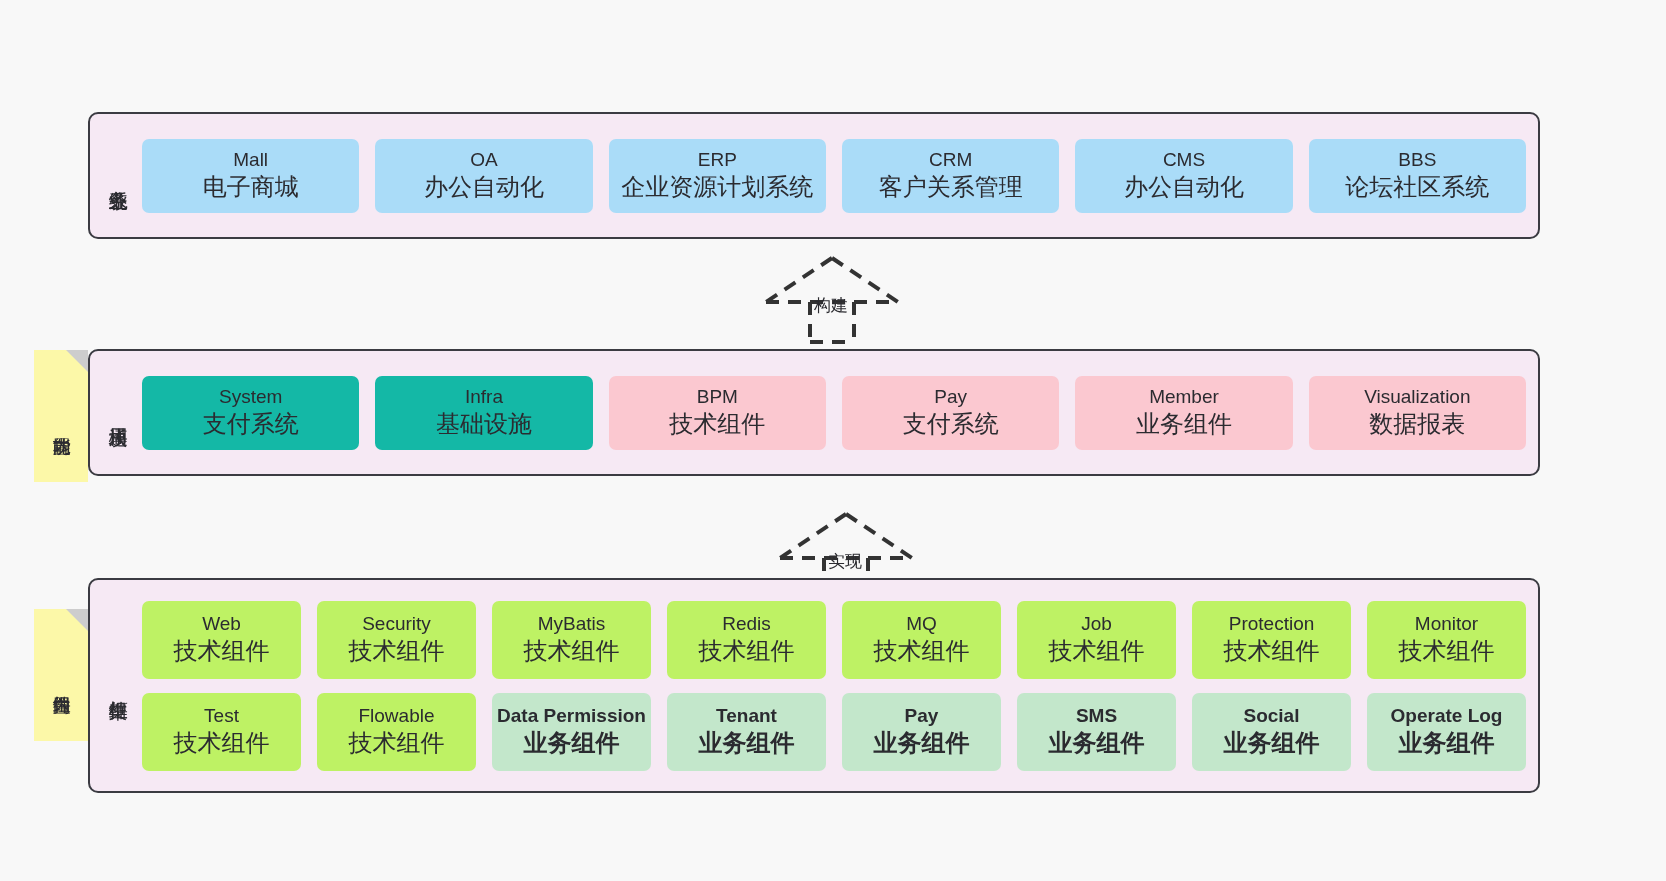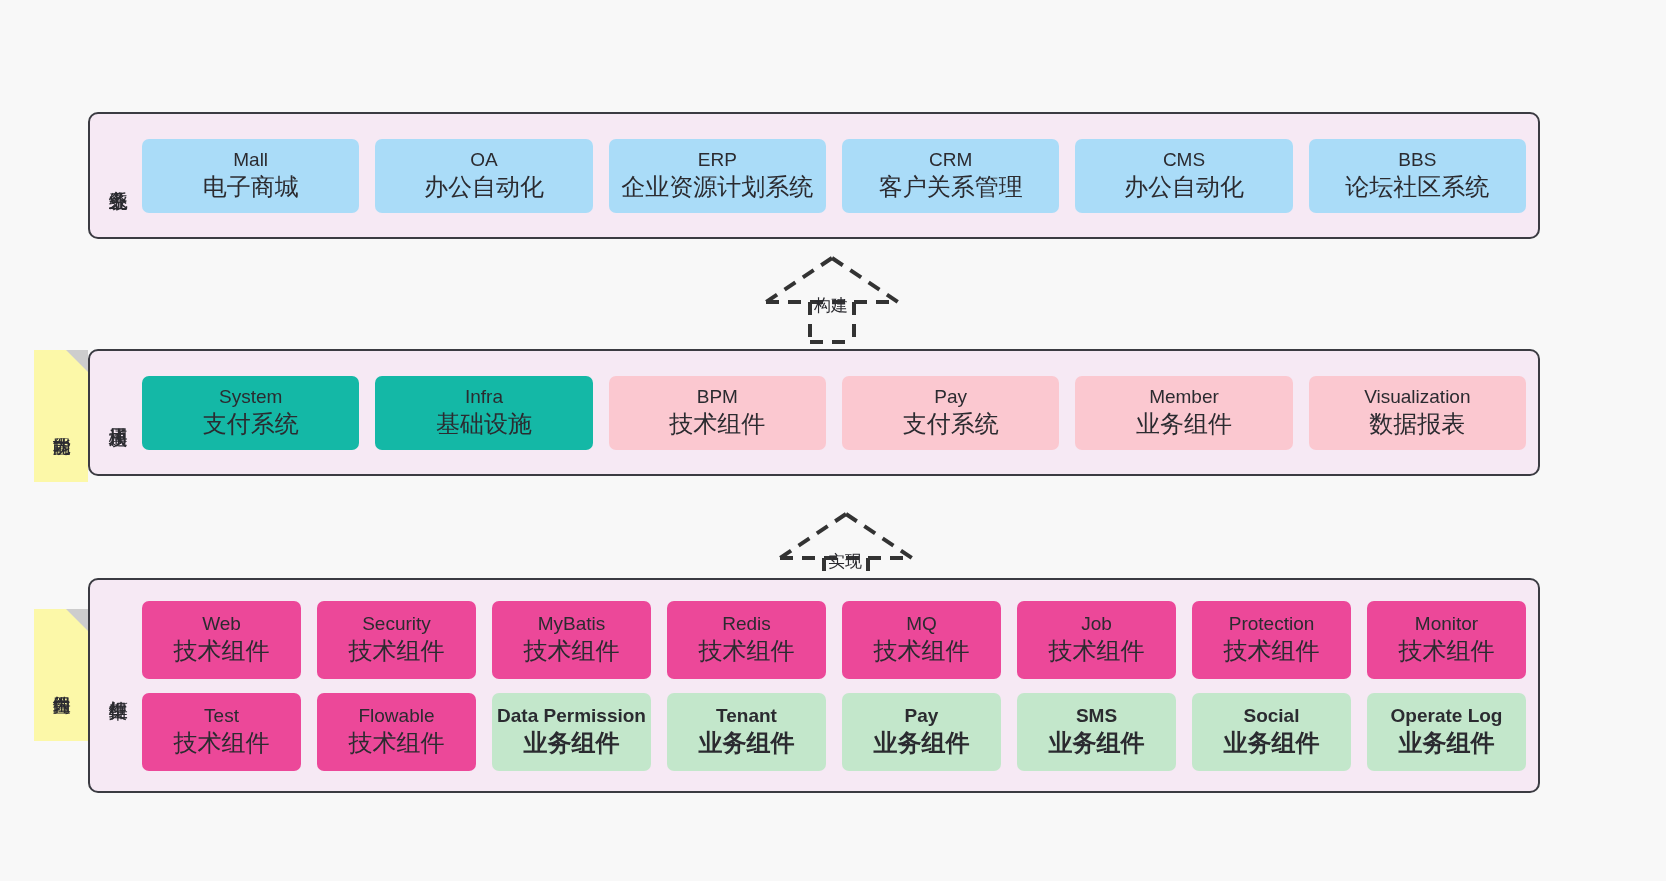--- a/index.html
+++ b/index.html
@@ -65,21 +65,21 @@
     color: #2b2b30;
     padding: 6px 4px;
   }
   .card .t1 { font-size: 19px; }
   .card .t2 { font-size: 24px; }
 
   
   .c-blue        { background: #aadcf8; }
   .c-red         { background: #14b8a6; }
   .c-pink        { background: #fbc8d0; }
-  .c-green       { background: #ec4899; }
+  .c-green       { background: #bef264; }
   .c-lightgreen  { background: #c3e7cb; font-weight: bold; }
 
   
   #layer-business { left: 88px;  top: 112px; width: 1452px; height: 127px; }
   #layer-common   { left: 88px;  top: 349px; width: 1452px; height: 127px; }
   #layer-frame    { left: 88px;  top: 578px; width: 1452px; height: 215px; }
 
   #layer-business .card,
   #layer-common   .card { height: 74px; }
   #layer-frame    .card { height: 78px; }

